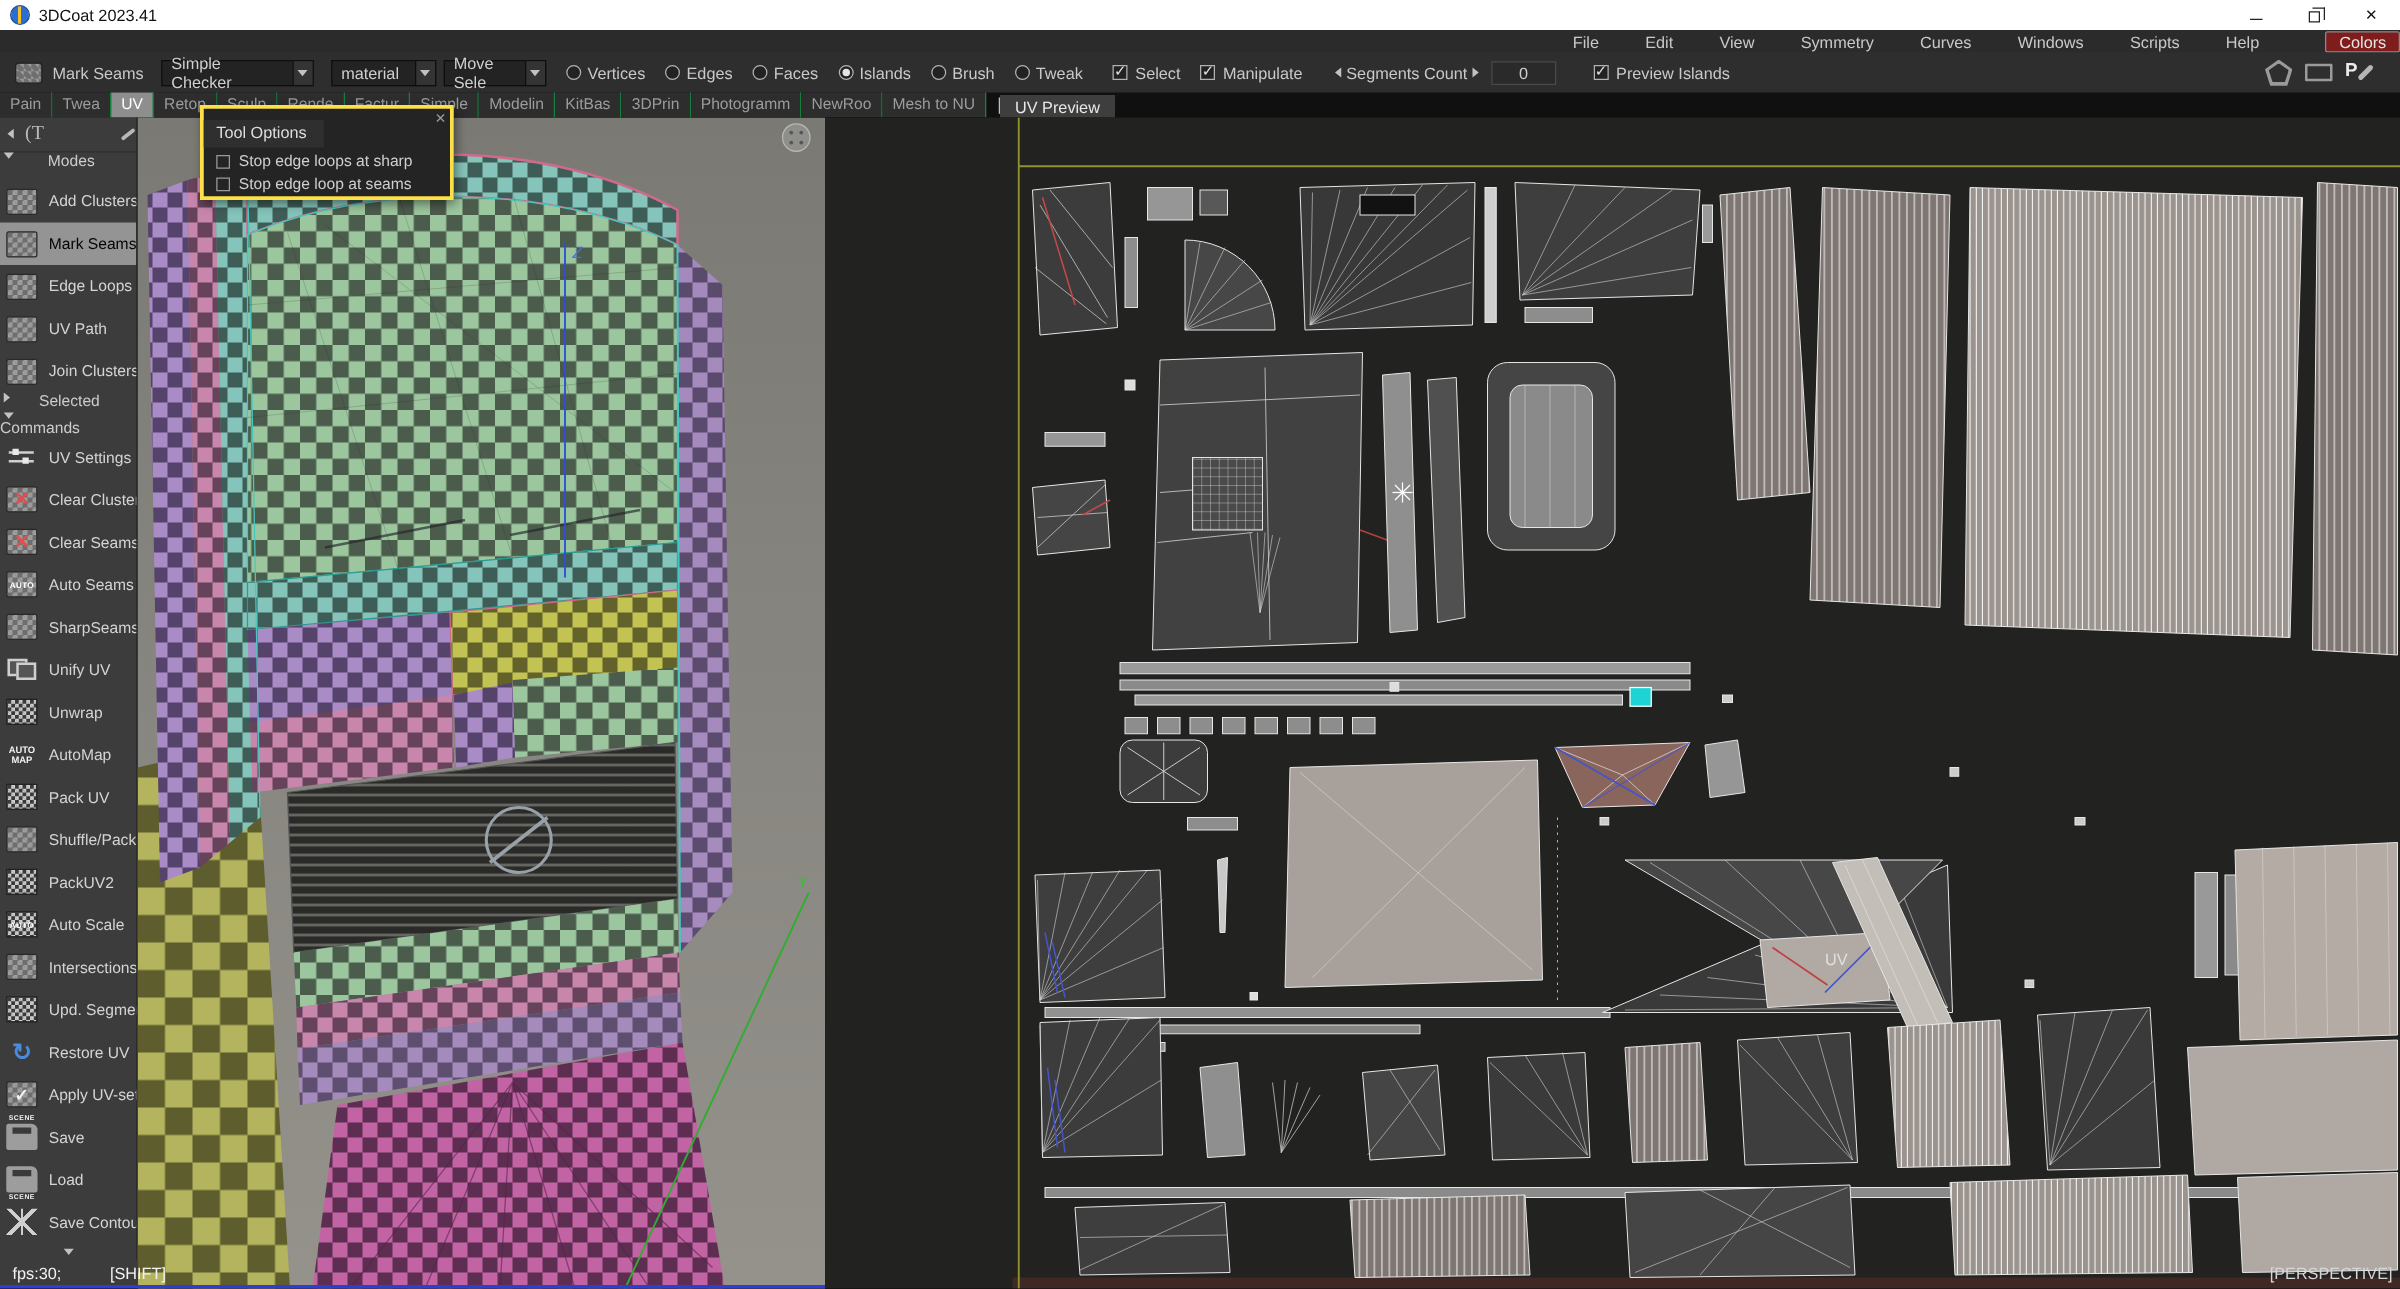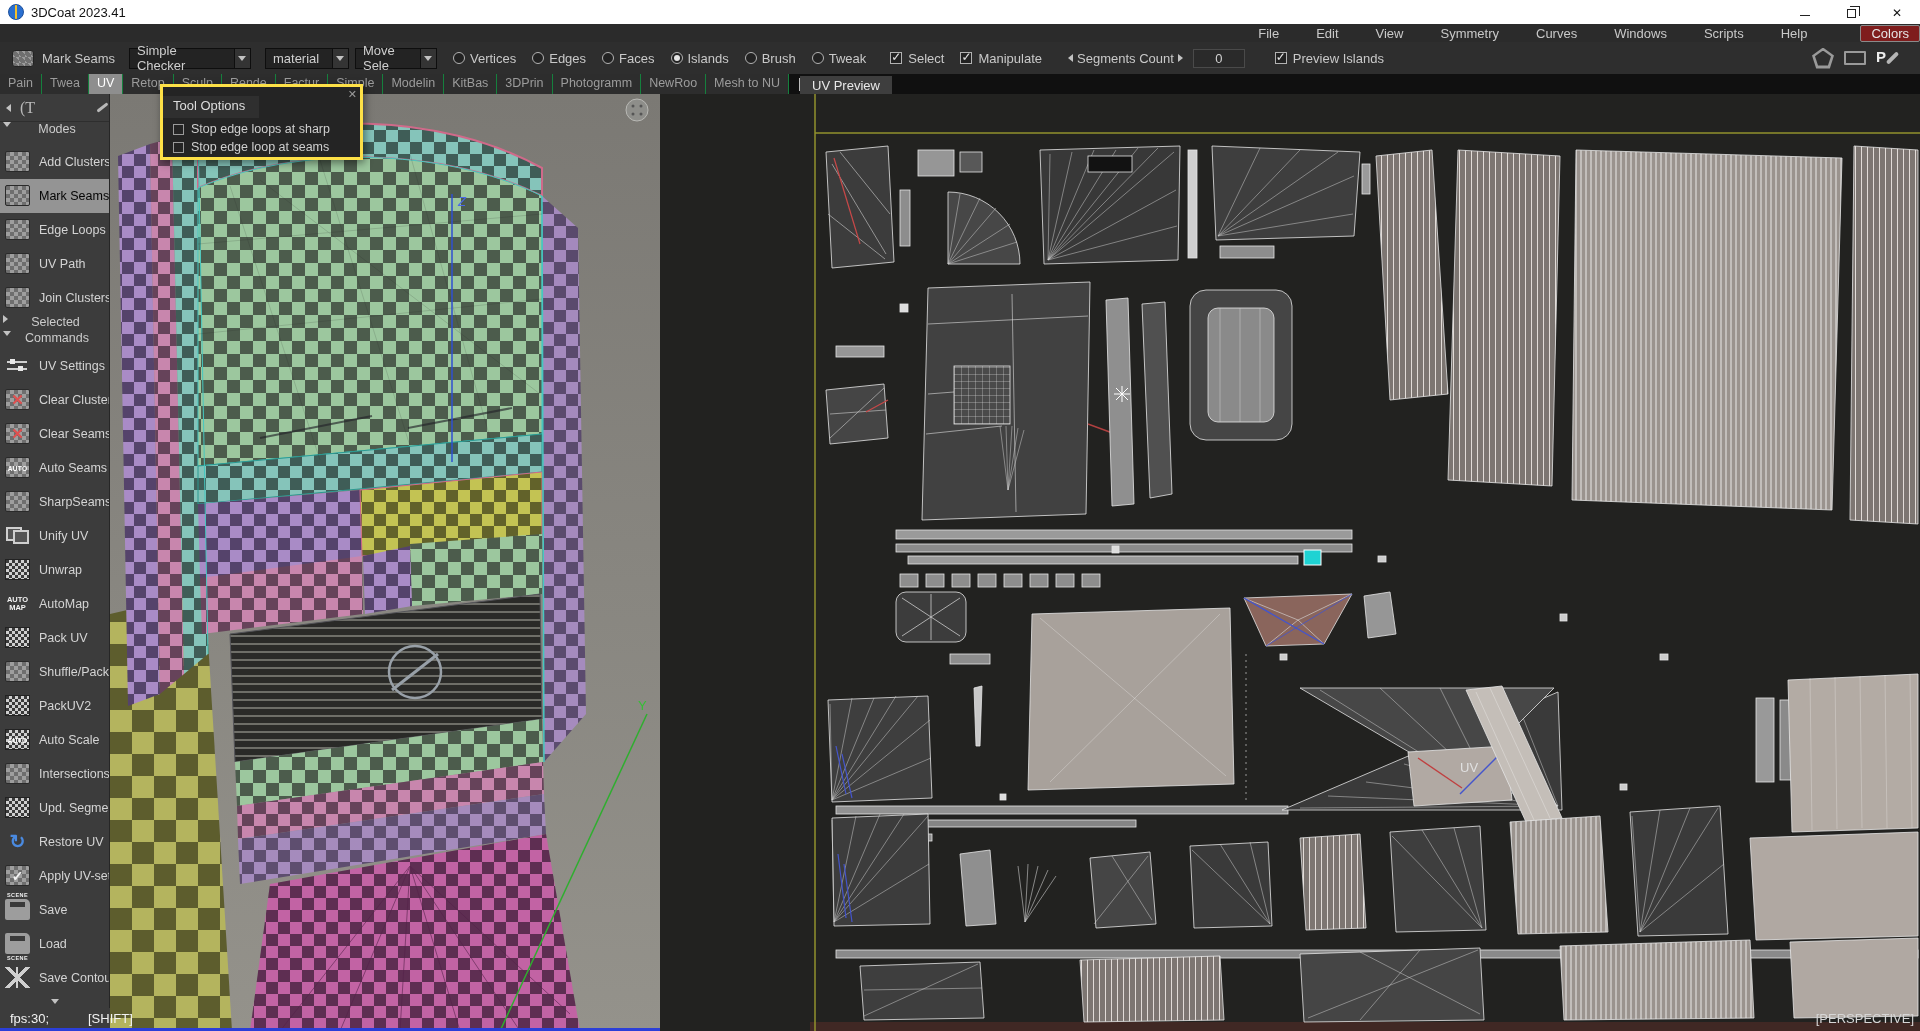--- a/index.html
+++ b/index.html
@@ -63,21 +63,21 @@
   .uvpreview-tab { position:absolute; left:800px; top:2px; height:22px; background:#3e3e3e; color:#e8e8e8; font-size:13px; padding:2px 12px 0 12px; }
 
   
   .sidebar { position:absolute; left:0; top:94px; width:110px; height:914px; background:#3c3c3c; border-right:1px solid #262626; display:flex; flex-direction:column; overflow:hidden; }
   .stools { height:30px; display:flex; align-items:center; gap:9px; padding-left:6px; border-bottom:1px solid #2e2e2e; }
   .ttool { color:#b9b9b9; font-size:16px; font-family:"Liberation Serif", serif; }
   .pen { width:17px; height:3px; background:#b8b8b8; border-radius:2px; transform:rotate(-38deg); margin-left:52px; }
   .shead { display:flex; align-items:flex-start; color:#cccccc; font-size:12.5px; }
   .shead .tri { margin:0 6px 0 3px; }
   .shead span.lbl { flex:1; text-align:center; padding-right:12px; }
-  .sh-modes { height:24px; } .sh-sel { height:17px; } .sh-cmd { height:19px; }
+  .sh-modes { height:24px; } .sh-sel { height:17px; } .sh-cmd { height:19px;flex-direction:column; }
   .sitem { height:34px; flex:0 0 34px; display:flex; align-items:center; gap:9px; padding-left:5px; color:#d4d4d4; font-size:12.5px; white-space:nowrap; }
   .sitem.sel { background:#949494; color:#050505; }
   .sic { width:25px; height:21px; flex:0 0 25px; position:relative; display:flex; align-items:center; justify-content:center; }
   .ic-cube { background-color:#6e6e6e; border:1px solid #2a2a2a; border-radius:2px;
     background-image:linear-gradient(45deg,#9e9e9e 25%,transparent 25% 75%,#9e9e9e 75%),
                      linear-gradient(45deg,#9e9e9e 25%,transparent 25% 75%,#9e9e9e 75%);
     background-size:8px 8px; background-position:0 0,4px 4px; }
   .redx::after { content:"✕"; position:absolute; inset:0; color:#e05050; font-weight:bold; font-size:15px; line-height:19px; text-align:center; }
   .ovl { position:absolute; inset:0; color:#ffffff; font-weight:bold; font-size:6.5px; line-height:21px; text-align:center; letter-spacing:.3px; }
   .ic-sliders { background:linear-gradient(#cfcfcf,#cfcfcf) 2px 6px / 20px 2px no-repeat,

